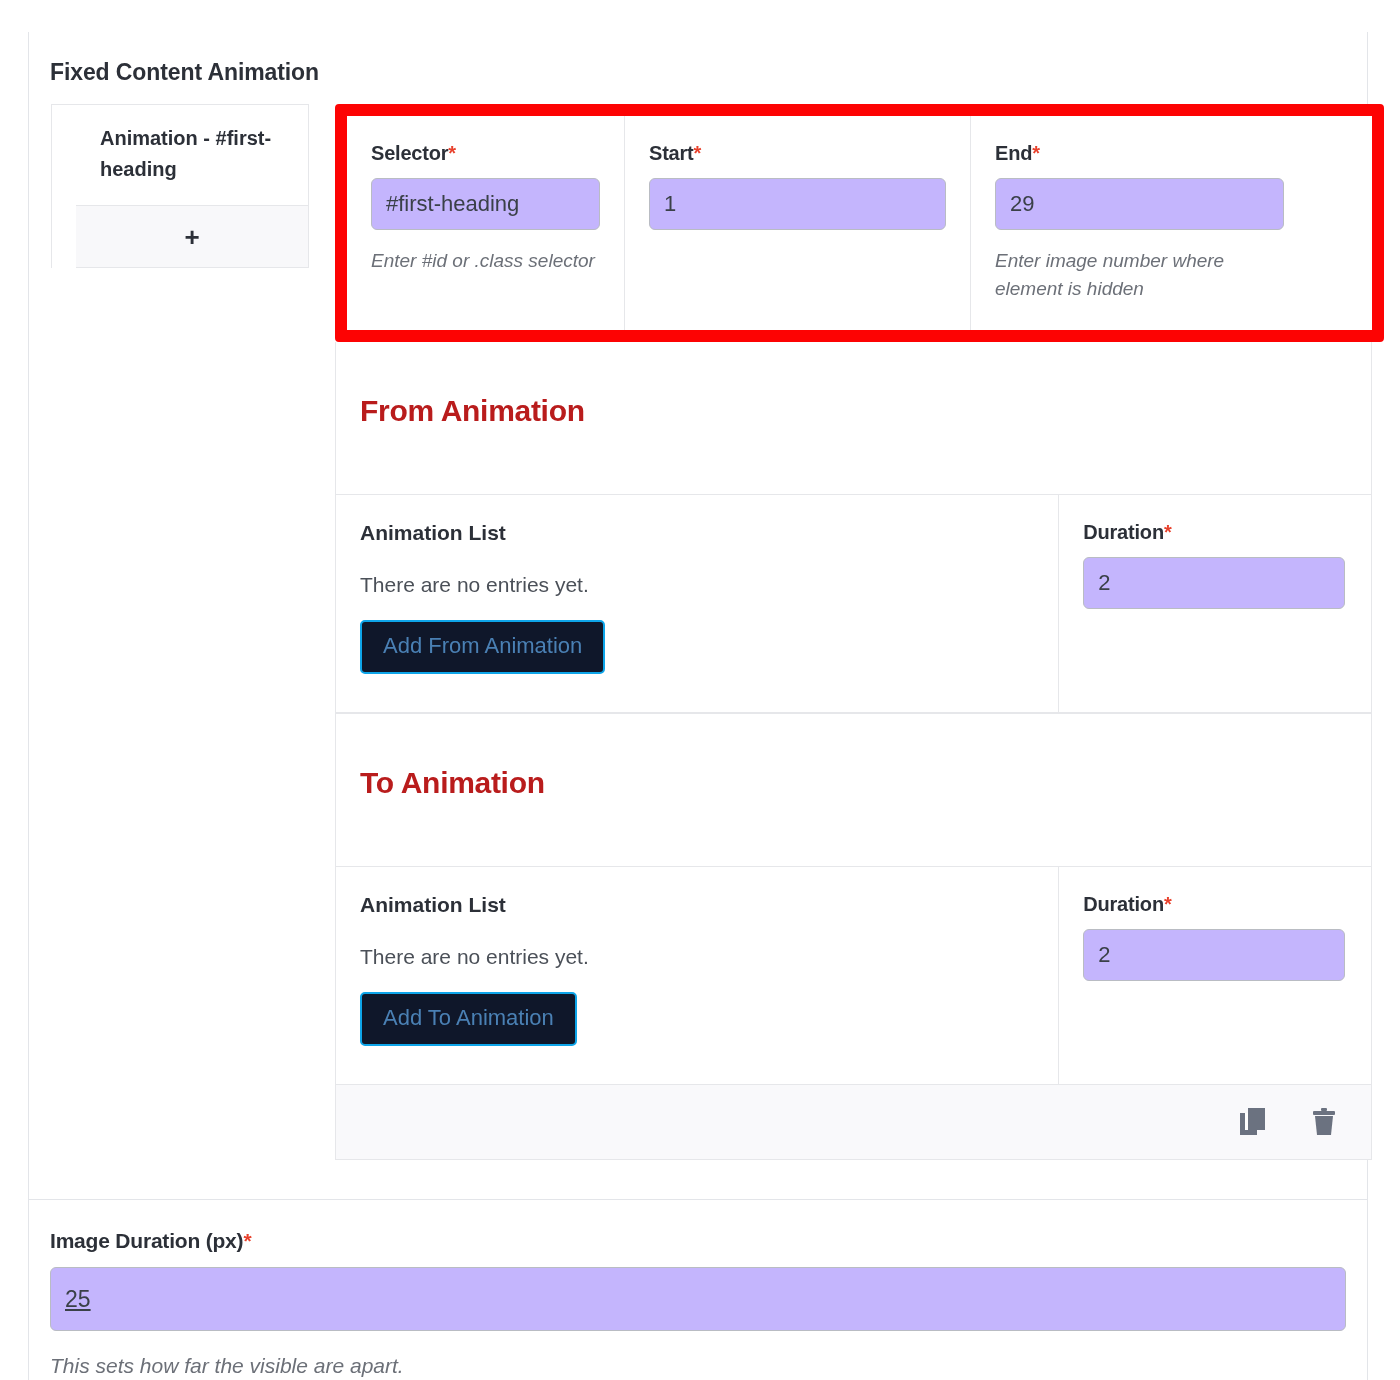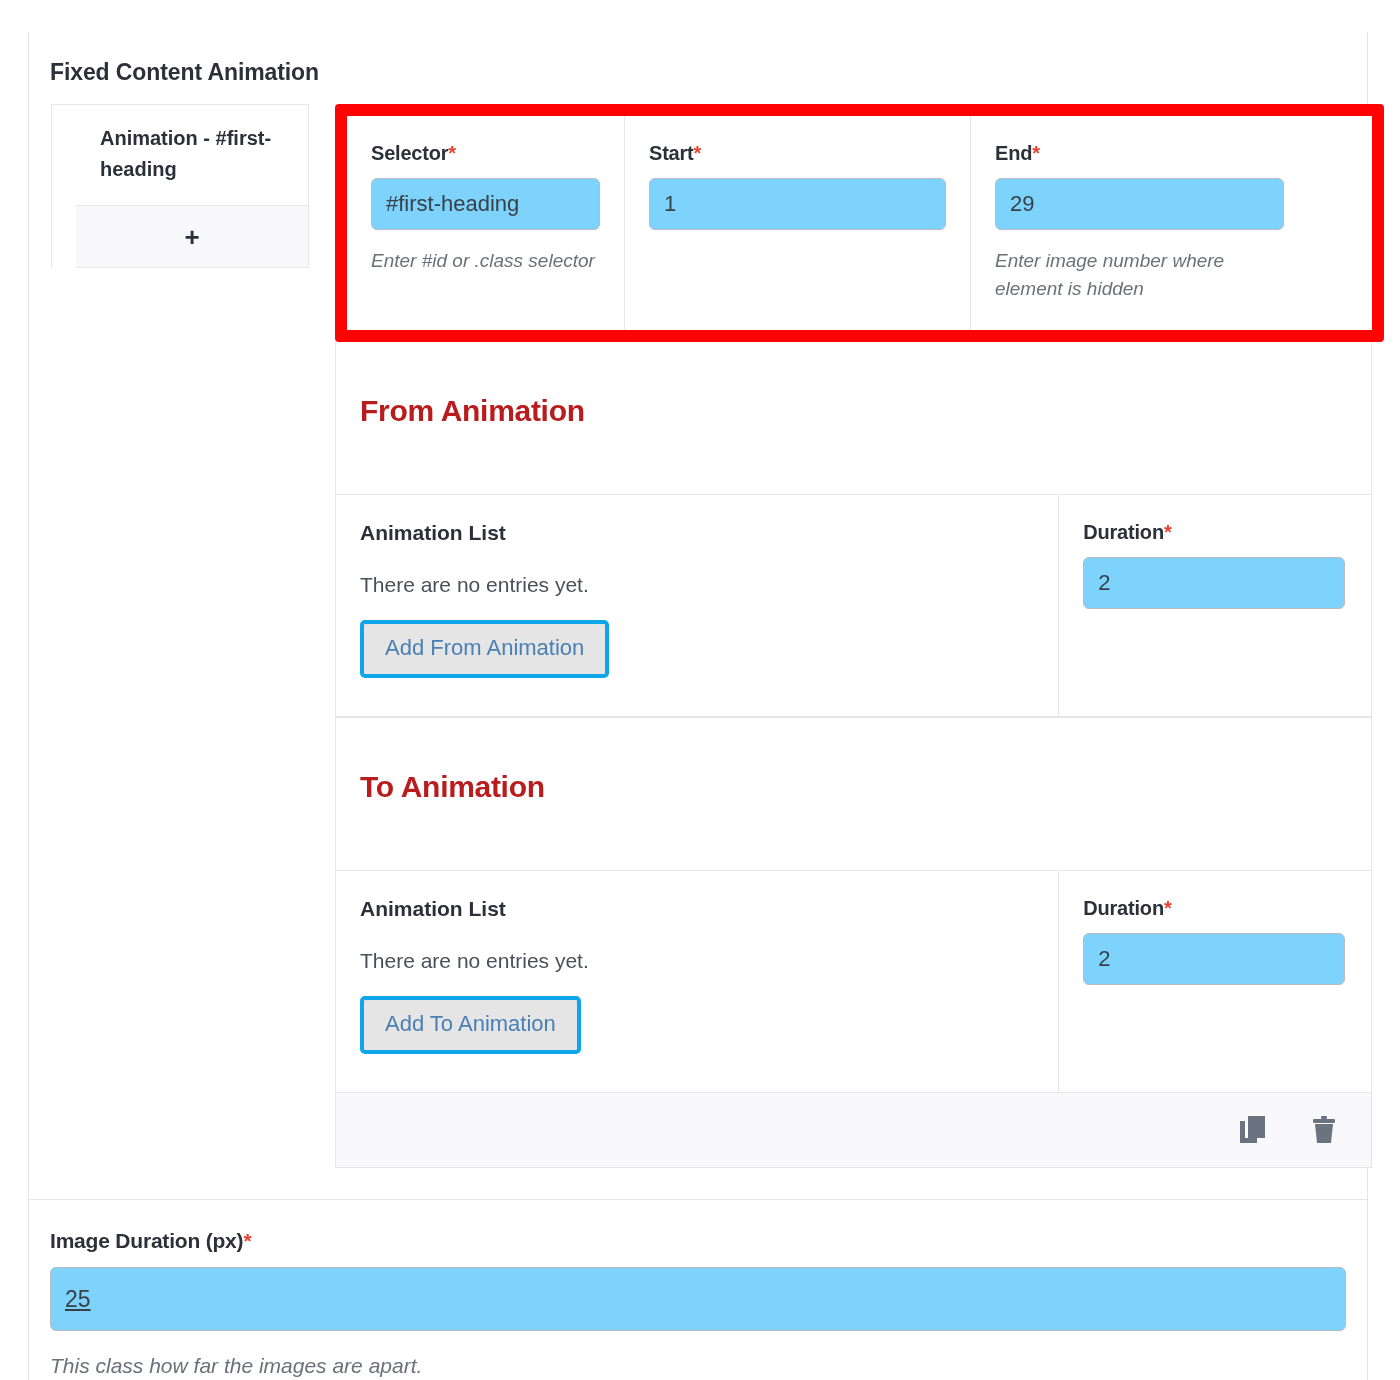--- a/index.html
+++ b/index.html
@@ -124,21 +124,21 @@
   .req { color: #e8412c; font-weight: bold; }
 
   .text-input {
     display: block;
     width: 100%;
     height: 52px;
     padding: 0 14px;
     font-size: 22px;
     font-family: "Liberation Sans", sans-serif;
     color: #3a4048;
-    background: #7dd3fc;
+    background: #c4b5fd;
     border: 1px solid #b9bcc3;
     border-radius: 6px;
     outline: none;
   }
   .field-help {
     margin-top: 17px;
     font-size: 19px;
     font-style: italic;
     color: #6c7078;
     line-height: 1.45;
@@ -188,22 +188,22 @@
     font-size: 21px;
     color: #4b5058;
     margin-bottom: 23px;
   }
   .outline-btn {
     display: inline-block;
     padding: 13px 21px 15px 21px;
     font-size: 22px;
     font-family: "Liberation Sans", sans-serif;
     color: #4a80b4;
-    background: #e5e5e5;
-    border: 4px solid #0ea5e9;
+    background: #0f172a;
+    border: 2px solid #0ea5e9;
     border-radius: 5px;
     cursor: pointer;
     line-height: 1;
   }
   .col-duration .text-input { width: 262px; }
 
   
   .block-footer {
     height: 74px;
     background: #f9f9fb;
@@ -344,17 +344,17 @@
         </div>
 
       </div>
     </div>
 
     <div class="bottom-field">
       <div class="field-label">
         <span>Image Duration (px)</span><span class="req">*</span>
       </div>
       <input class="text-input" type="text" value="25" style="">
-      <div class="field-help">This class how far the images are apart.</div>
+      <div class="field-help">This sets how far the visible are apart.</div>
     </div>
 
   </div>
 </div>
 
 </body></html>

